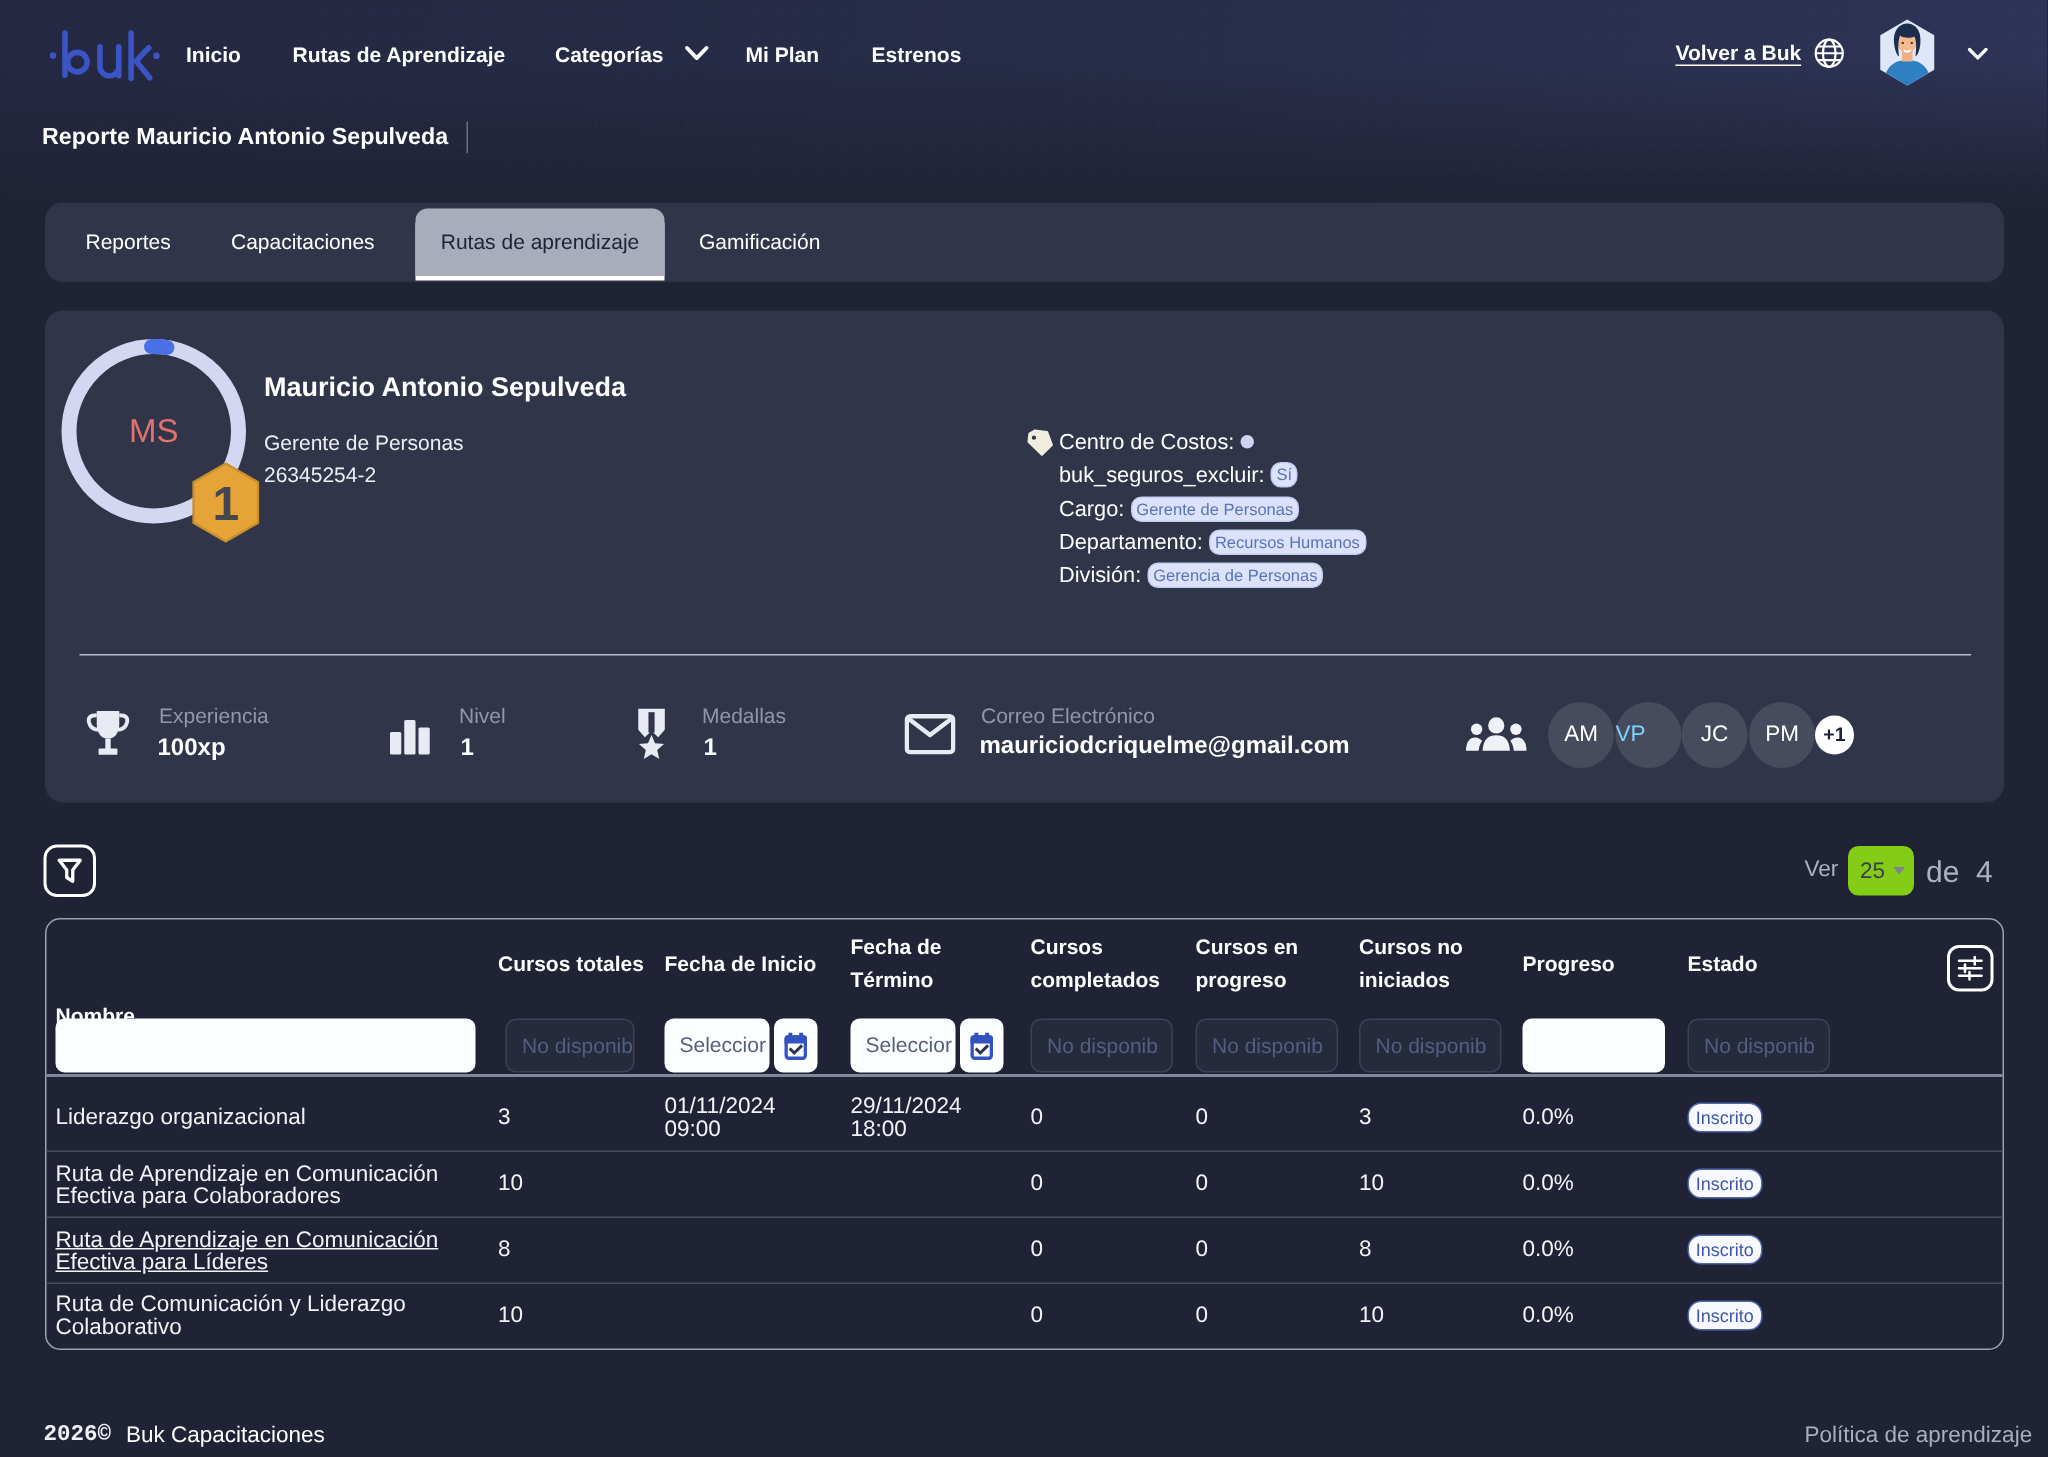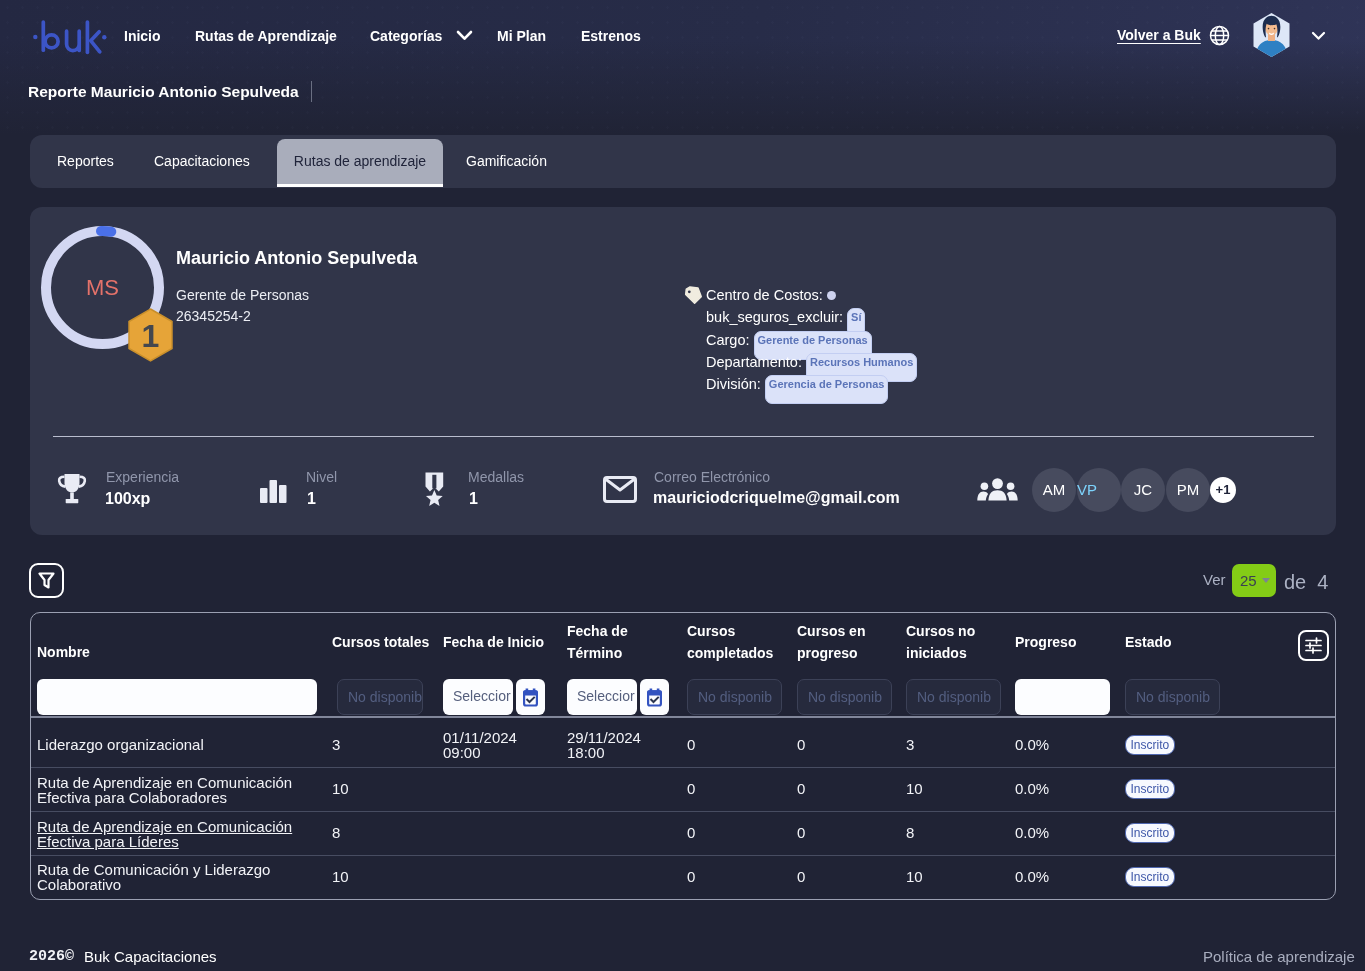--- a/index.html
+++ b/index.html
@@ -14,21 +14,21 @@
 
 
 .navlink { position:absolute; top:28px; font-weight:bold; font-size:14px; color:#fff; }
 .volver { position:absolute; top:27px; font-weight:bold; font-size:14px; color:#fff; text-decoration:underline; text-underline-offset:3px; }
 
 
 .tab { position:absolute; top:0; height:53px; line-height:53px; font-size:14px; color:#fff; }
 .tab.active { top:4px; height:45px; line-height:45px; background:#a9adbb; color:#20243a; border-radius:8px 8px 0 0; box-shadow:0 3px 0 #fff; }
 
 
-.pill { display:inline-block; background:#dbe2f9; color:#5b74b8; border:1px solid #c3cef2; border-radius:7px; font-size:11px; padding:2px 3px 12px; vertical-align:1px; line-height:13px;font-weight:bold; }
+.pill { display:inline-block; background:#dbe2f9; color:#5b74b8; border:1px solid #c3cef2; border-radius:7px; font-size:11px; padding:2px 3px 0; vertical-align:1px; line-height:13px; }
 
 .label-g { color:#9096ab; font-size:14px; }
 .statval { color:#fff; font-weight:bold; font-size:16px; }
 
 
 .th { position:absolute; font-weight:bold; font-size:14px; color:#fff; line-height:22px; }
 .inp-dis { position:absolute; height:36px; background:#262a3d; border:1px solid #3c4157; border-radius:7px; color:#535e80; font-size:14px; line-height:34px; padding-left:10px; overflow:hidden; white-space:nowrap; }
 .inp-w { position:absolute; height:36px; background:#fcfdff; border-radius:6px; }
 .td { position:absolute; font-size:15px; color:#f2f3f7; line-height:14.5px; }
 .rowsep { position:absolute; left:31px; width:1304px; height:1px; background:#474c61; }
@@ -192,21 +192,21 @@
   </div>
   <div class="abs" style="left:1203px; top:571px; font-size:15px; color:#abb1c3;">Ver</div>
   <div class="abs" style="left:1232px; top:564px; width:44px; height:33px; background:#84cc16; border-radius:7px;">
     <span style="position:absolute;left:8px;top:8px;font-size:15px;color:#3a4052;">25</span>
     <span style="position:absolute;right:6px;top:14px;width:0;height:0;border-left:4px solid transparent;border-right:4px solid transparent;border-top:5px solid #7d8294;"></span>
   </div>
   <div class="abs" style="left:1284px; top:571px; font-size:20px; color:#abb1c3;">de&nbsp;&nbsp;4</div>
 
   <div class="abs" style="left:30px; top:612px; width:1306px; height:288px; border:1px solid #9ba0b2; border-radius:10px;"></div>
 
-  <div class="th" style="left:37px; top:641px;">Nombre</div>
+  <div class="th" style="left:37px; top:666px;">Nombre</div>
   <div class="th" style="left:332px; top:631px;">Cursos totales</div>
   <div class="th" style="left:443px; top:631px;">Fecha de Inicio</div>
   <div class="th" style="left:567px; top:620px; width:90px;">Fecha de Término</div>
   <div class="th" style="left:687px; top:620px; width:110px;">Cursos completados</div>
   <div class="th" style="left:797px; top:620px; width:90px;">Cursos en progreso</div>
   <div class="th" style="left:906px; top:620px; width:90px;">Cursos no iniciados</div>
   <div class="th" style="left:1015px; top:631px;">Progreso</div>
   <div class="th" style="left:1125px; top:631px;">Estado</div>
   <div class="abs" style="left:1298px; top:630px; width:31px; height:31px; border:2px solid #fff; border-radius:8px;">
     <svg style="position:absolute;left:5px;top:5px;" width="17" height="17" viewBox="0 0 17 17">

